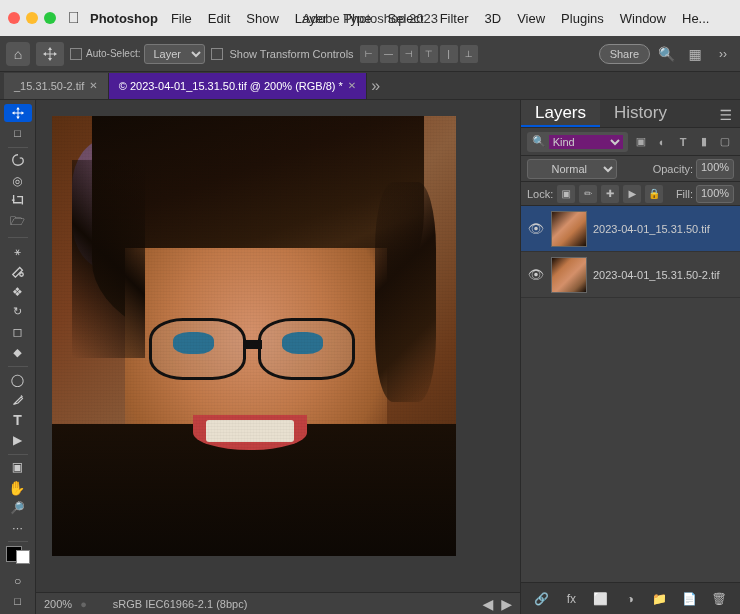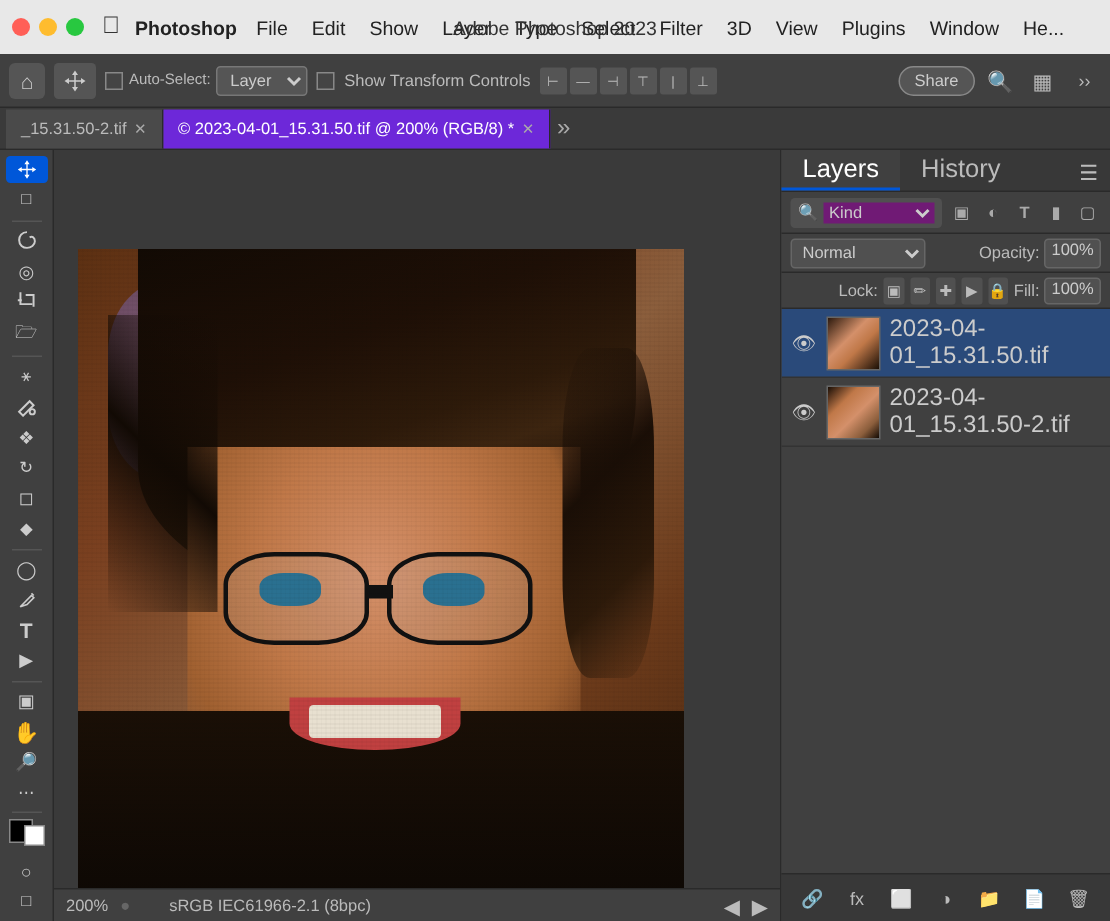--- a/index.html
+++ b/index.html
@@ -77,21 +77,21 @@
       background: #4a4a4a;
       display: flex;
       align-items: center;
       gap: 5px;
       font-size: 11px;
       color: #bbb;
       border-right: 1px solid #2a2a2a;
       cursor: pointer;
       white-space: nowrap;
     }
-    .tab.active { background: #6d28d9; color: #fff; }
+    .tab.active { background: #4c1d95; color: #fff; }
     .tab-close { font-size: 10px; color: #aaa; cursor:pointer; }
     .tab-more { color:#aaa; font-size:16px; margin-left:4px; cursor:pointer; }
     #content-wrapper {
       width: 740px;
       height: calc(614px - 36px - 36px - 28px);
       display: flex;
       position: relative;
     }
 
     
@@ -215,36 +215,36 @@
     
     #blend-bar {
       height:26px;
       background:#404040;
       display:flex;
       align-items:center;
       padding: 0 6px;
       gap:6px;
       border-bottom:1px solid #2a2a2a;
     }
-    .blend-select { background:#505050; border:1px solid #666; color:#ccc; font-size:11px; padding:1px 3px; border-radius:3px; width:90px; height:20px; cursor:pointer; }
+    .blend-select { background:#505050; border:1px solid #666; color:#ccc; font-size:11px; padding:1px 13px; border-radius:3px; width:90px; height:20px; cursor:pointer;text-align:right; }
     .opacity-group { display:flex; align-items:center; gap:3px; margin-left:auto; }
     .opacity-label { font-size:11px; color:#bbb; }
     .opacity-value { font-size:11px; color:#ccc; background:#505050; border:1px solid #666; border-radius:3px; padding:1px 4px; width:38px; height:20px; text-align:right; }
 
     
     #lock-bar {
       height:24px;
       background:#404040;
       display:flex;
       align-items:center;
       padding: 0 6px;
       gap:4px;
       border-bottom:1px solid #2a2a2a;
     }
-    .lock-label { font-size:11px; color:#bbb;margin-left:32px; }
+    .lock-label { font-size:11px; color:#bbb; }
     .lock-btn { width:18px; height:18px; display:flex; align-items:center; justify-content:center; color:#bbb; font-size:10px; cursor:pointer; border-radius:2px; background:#505050; }
     .fill-group { display:flex; align-items:center; gap:3px; margin-left:auto; }
     .fill-label { font-size:11px; color:#bbb; }
     .fill-value { font-size:11px; color:#ccc; background:#505050; border:1px solid #666; border-radius:3px; padding:1px 4px; width:38px; height:18px; text-align:right; }
 
     
     #layers-list {
       flex:1;
       overflow-y:auto;
       background:#404040;
@@ -260,36 +260,36 @@
     }
     .layer-item.selected { background:#2a4a7a; }
     .layer-vis-btn { width:18px; height:18px; display:flex; align-items:center; justify-content:center; cursor:pointer; color:#ccc; font-size:13px; }
     .layer-thumb {
       width:36px; height:36px;
       border:1px solid #666;
       overflow:hidden;
       flex-shrink:0;
       position:relative;
     }
-    .layer-name { font-size:16px; color:#ccc; flex:1; }
+    .layer-name { font-size:11px; color:#ccc; flex:1; }
 
     
     #panel-bottom {
       height:32px;
       background:#383838;
       display:flex;
       align-items:center;
       justify-content:space-around;
       padding:0 6px;
       border-top:1px solid #2a2a2a;
     }
     .panel-bottom-btn { width:22px; height:22px; display:flex; align-items:center; justify-content:center; color:#bbb; cursor:pointer; font-size:12px; border-radius:3px; }
 
     
-    #canvas-area { cursor: default; align-items: flex-end; }
+    #canvas-area { cursor: default; }
   </style>
 </head>
 <body>
 
 <div id="menu-bar">
   <div class="mac-btns">
     <span class="mac-btn mac-close"></span>
     <span class="mac-btn mac-min"></span>
     <span class="mac-btn mac-max"></span>
   </div>

